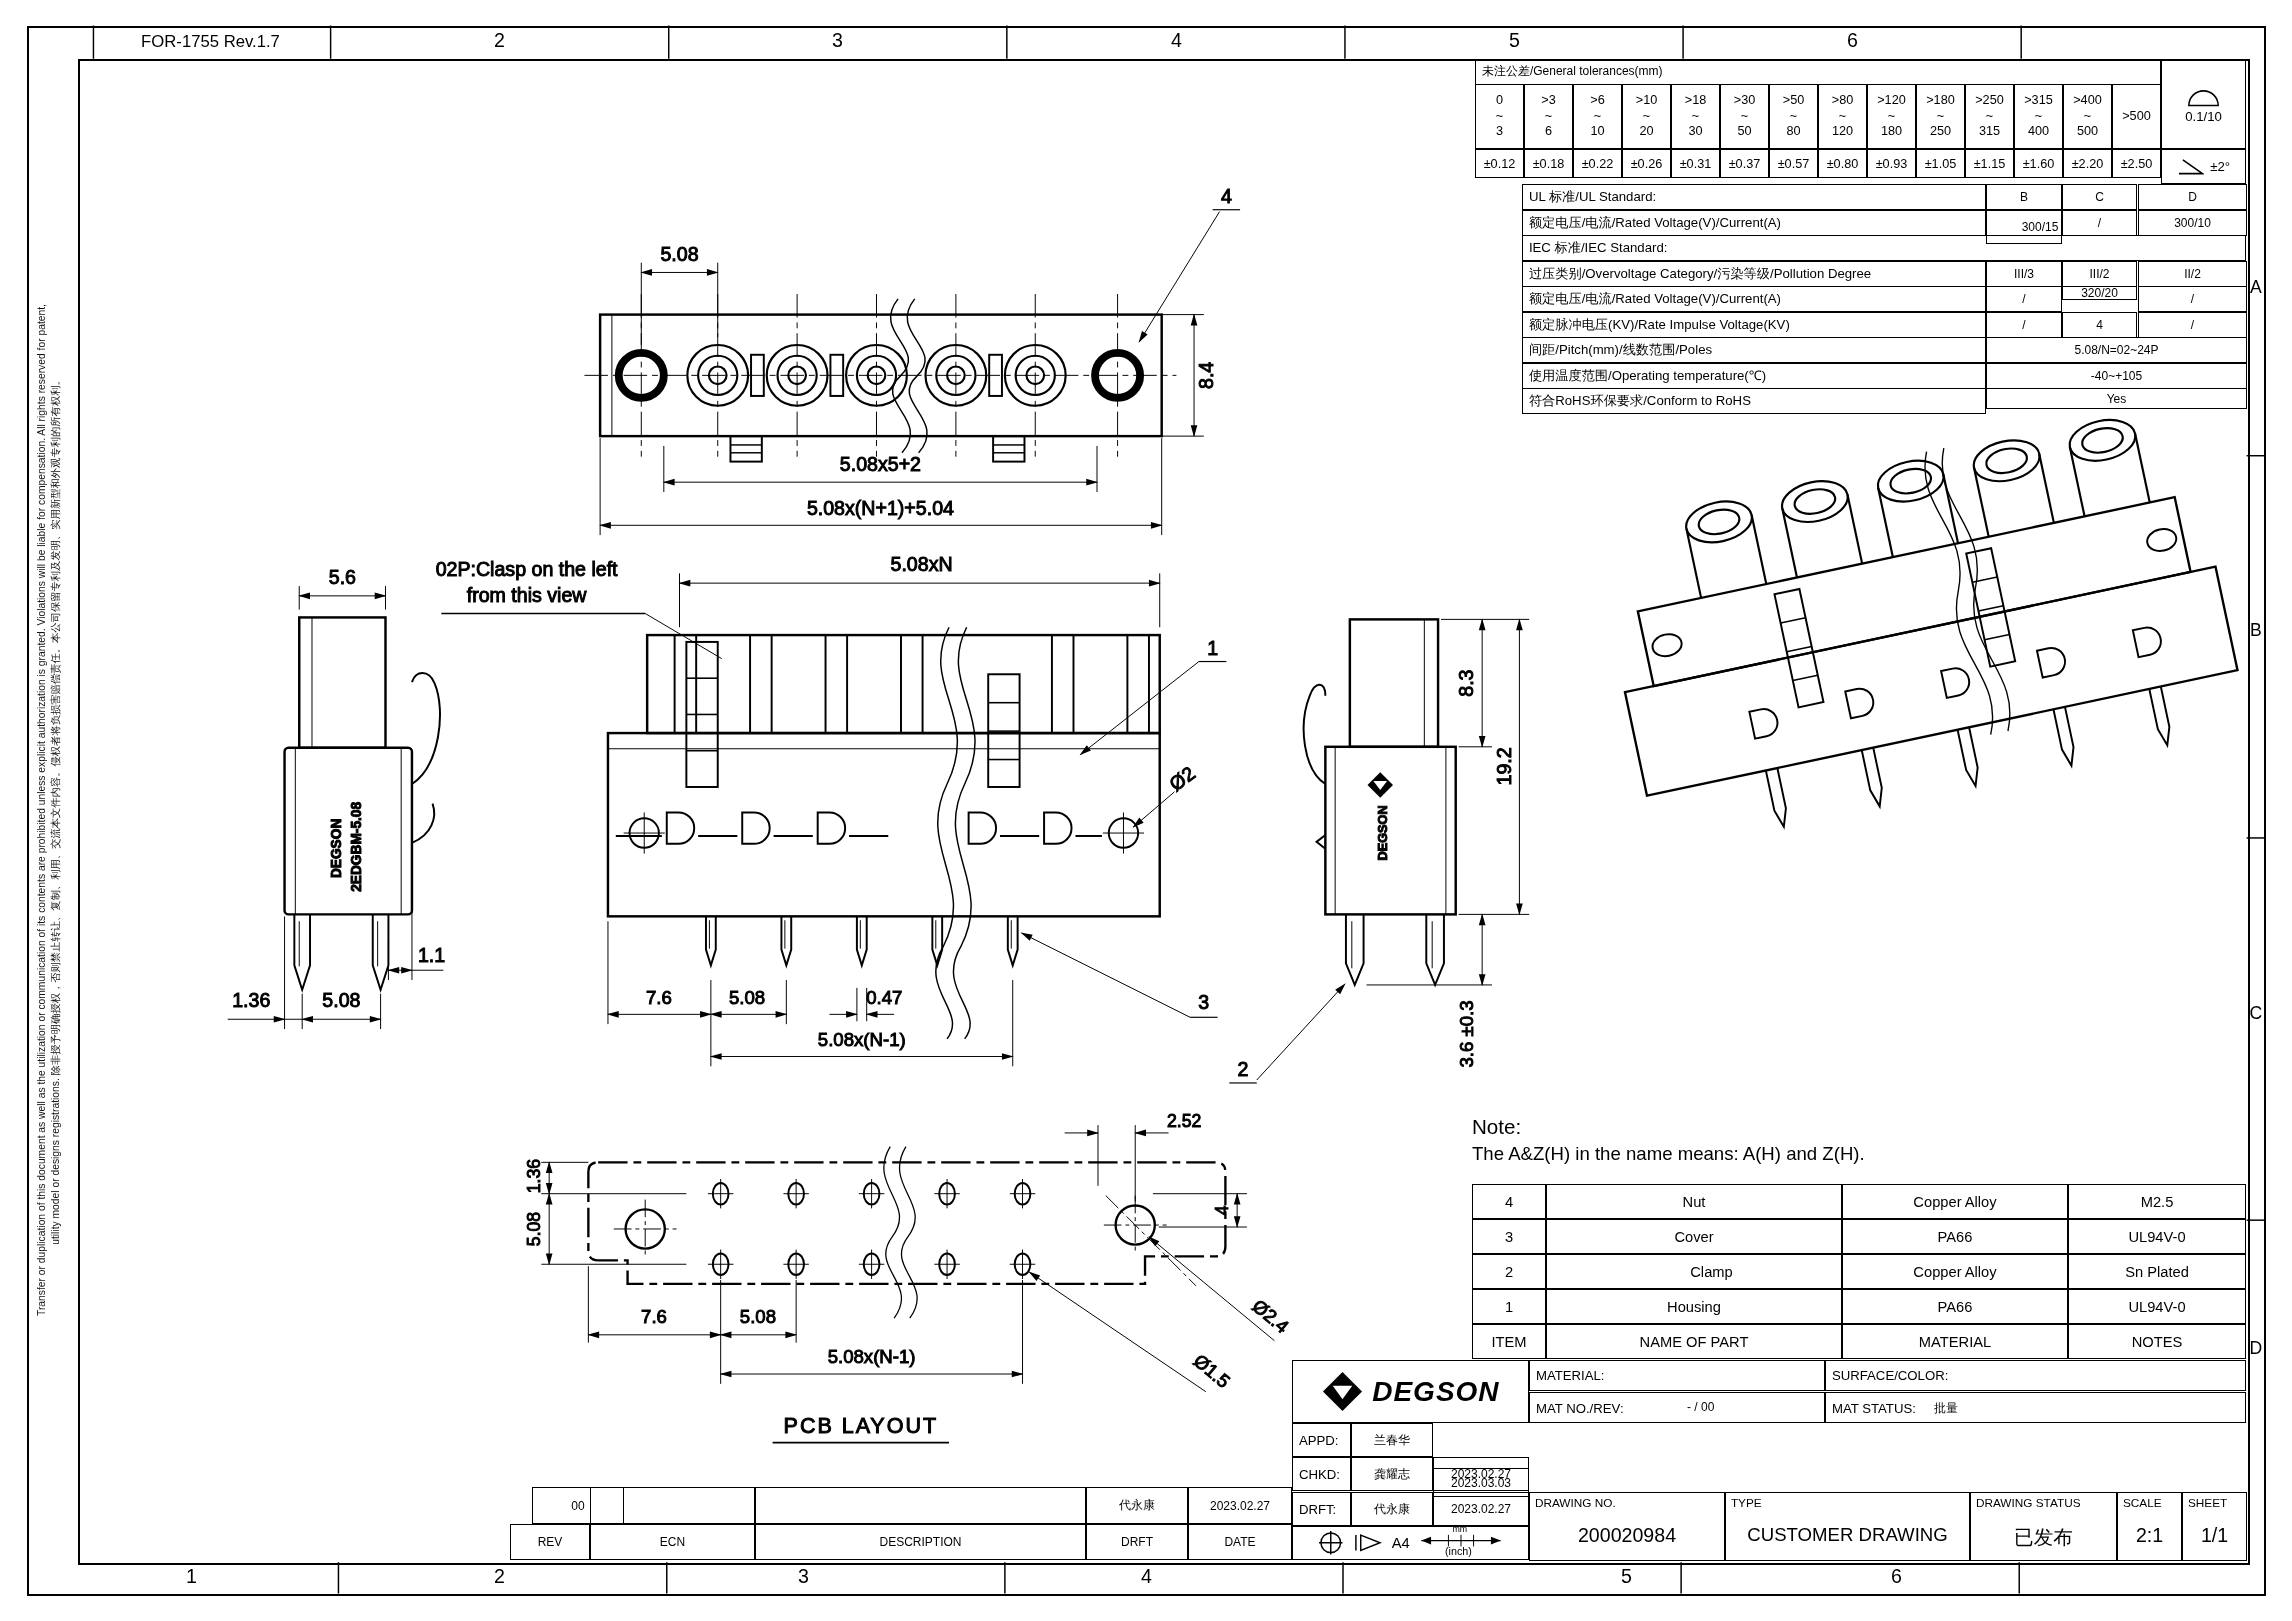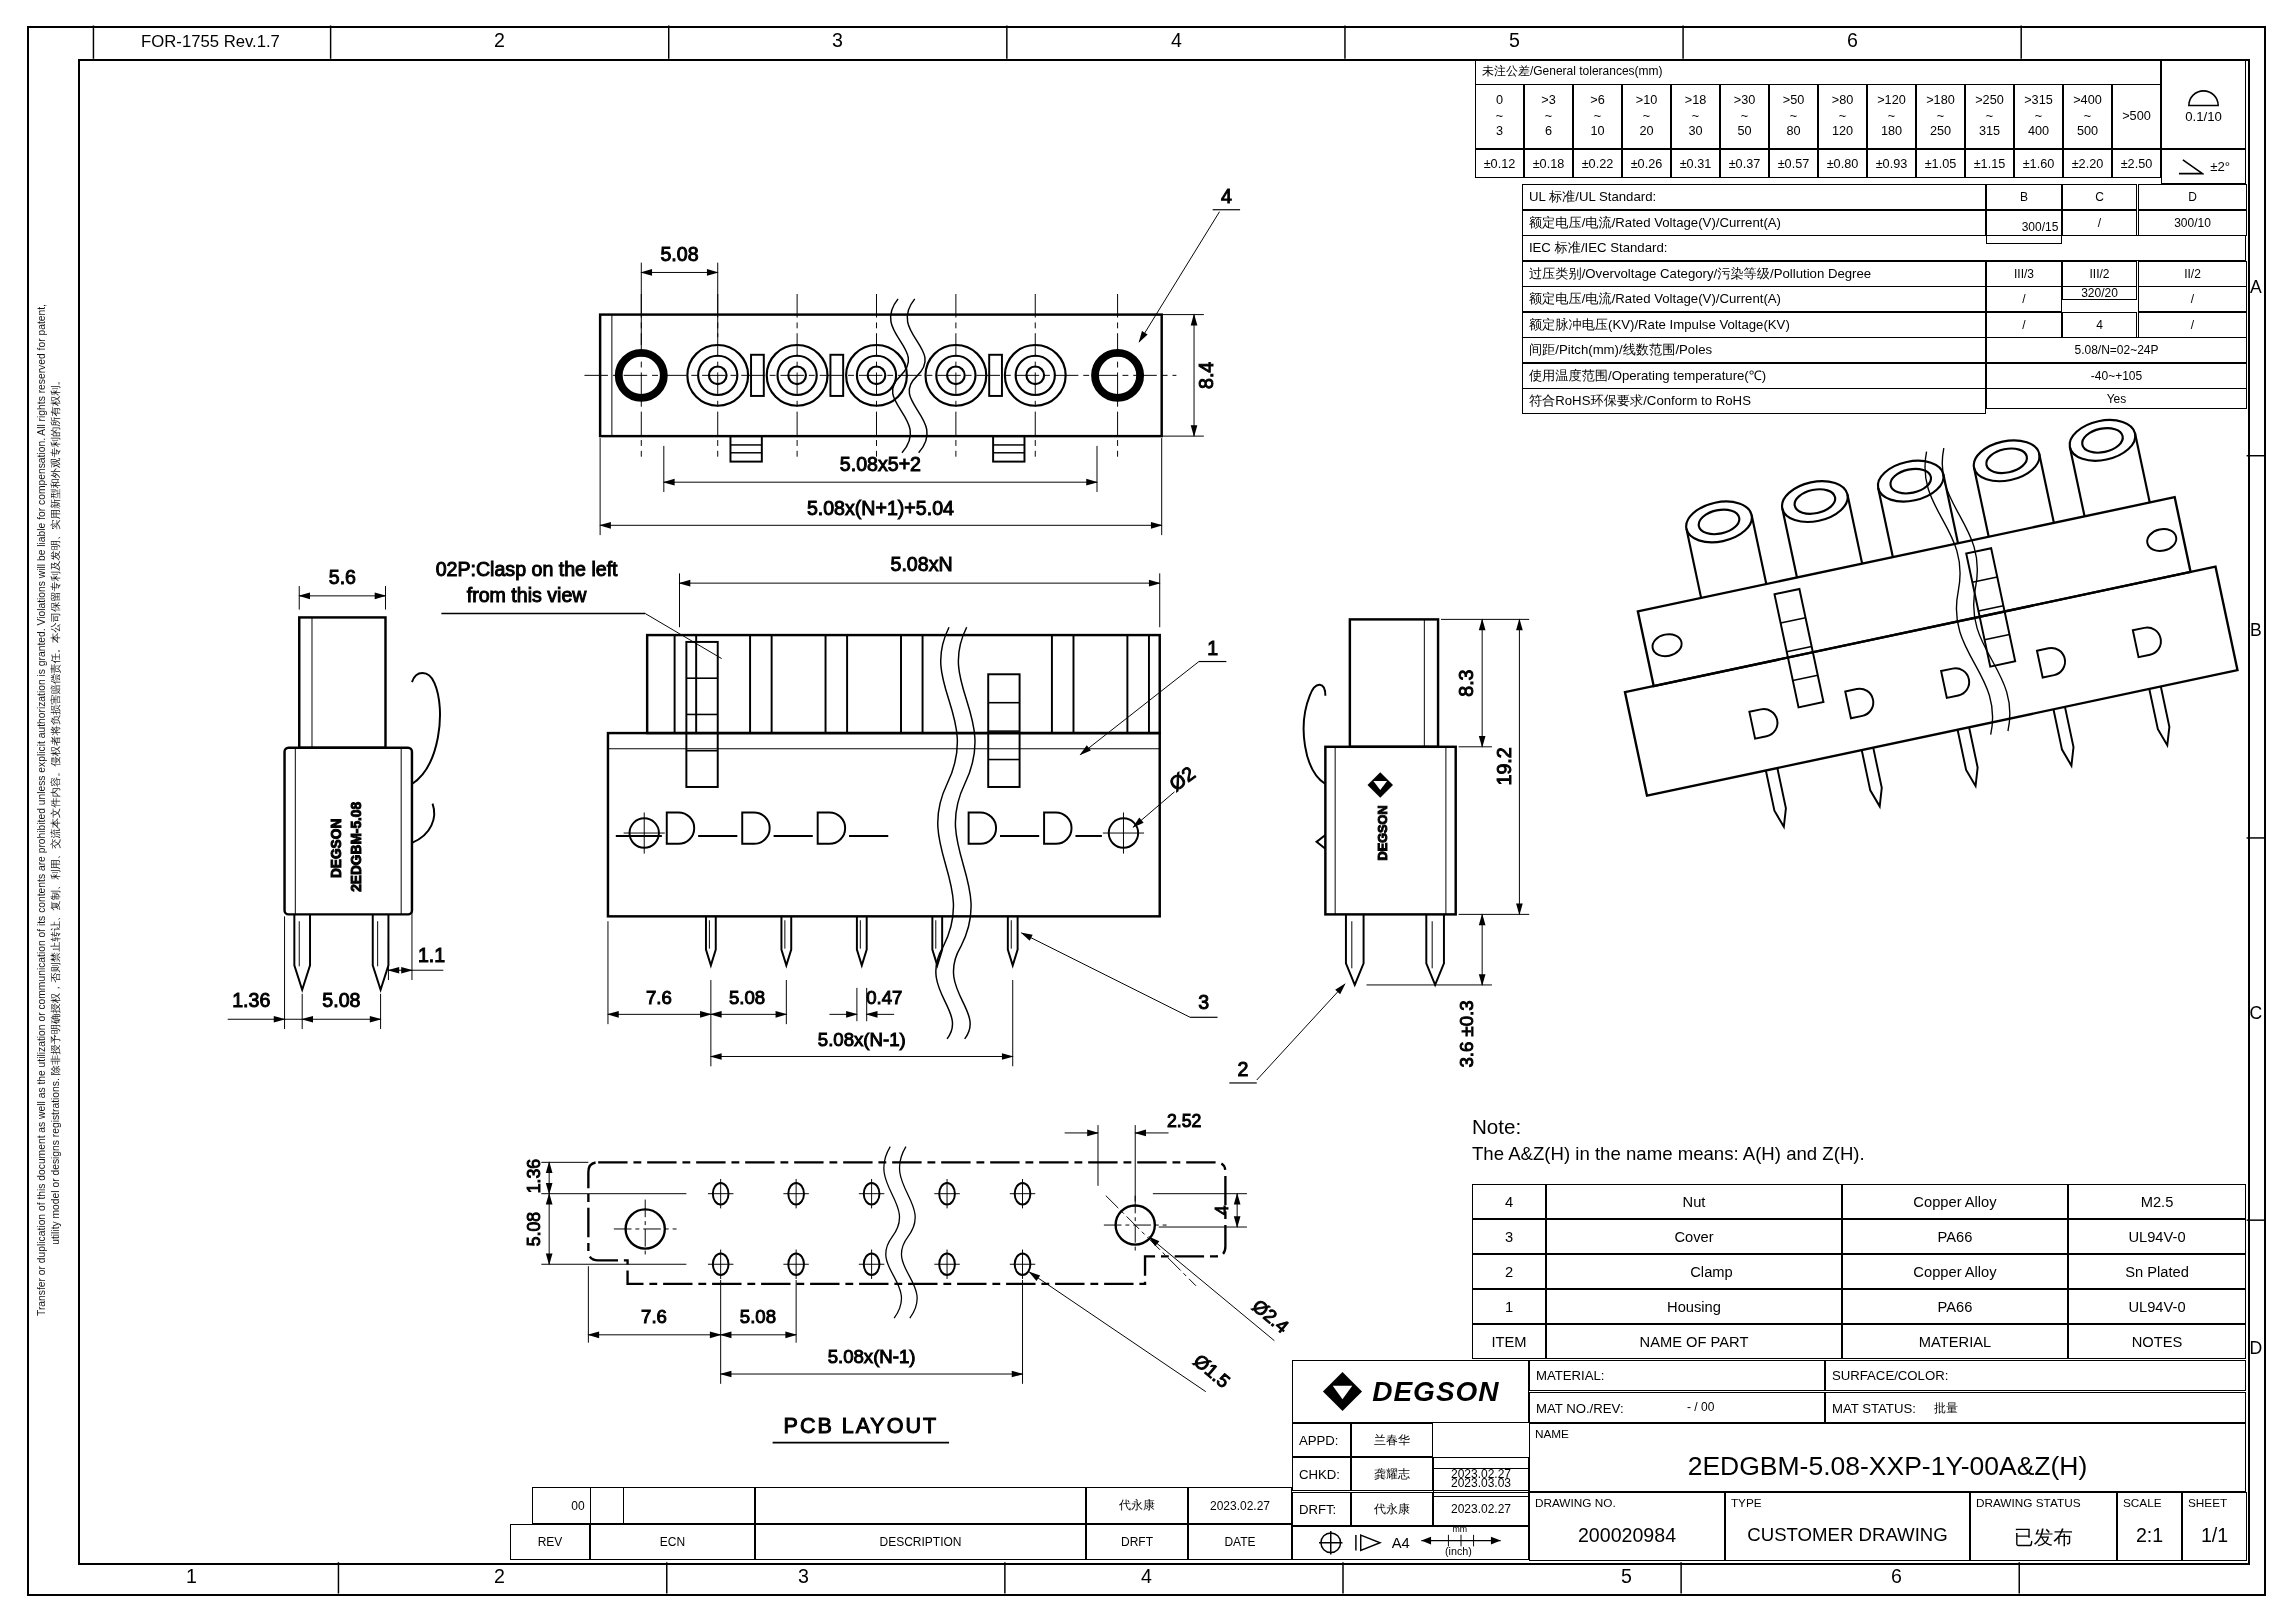--- a/index.html
+++ b/index.html
@@ -627,24 +627,20 @@
         <path d="M2,12 l10,-4 v8 z" fill="#000"></path>
           <path d="M84,12 l-10,-4 v8 z" fill="#000"></path>
         <line x1="30" y1="6" x2="30" y2="18" stroke="#000" stroke-width="1"></line>
         <line x1="43" y1="6" x2="43" y2="18" stroke="#000" stroke-width="1"></line>
         <line x1="56" y1="6" x2="56" y2="18" stroke="#000" stroke-width="1"></line>
       </svg>
       <span class="abs" style="left:33px;top:-4.9px;font-size:8.8px;">mm</span>
       <span class="abs" style="left:25.5px;top:16.7px;font-size:10.8px;">(inch)</span>
     </span>
   </div>
-  <div class="bx" style="left:1529px;top:1423px;width:717px;height:69px;">
-    <span class="tblab">NAME</span>
-    <div class="ctr" style="position:absolute;left:0;right:0;top:17.6px;bottom:0;font-size:26.5px;">2EDGBM-5.08-XXP-1Y-00A&amp;Z(H)</div>
-  </div>
   <div class="bx" style="left:1529px;top:1492px;width:196px;height:69px;">
     <span class="tblab">DRAWING NO.</span>
     <div class="tbval" style="top:31px;">200020984</div>
   </div>
   <div class="bx" style="left:1725px;top:1492px;width:245px;height:69px;">
     <span class="tblab">TYPE</span>
     <div class="tbval" style="top:31px;font-size:18.6px;">CUSTOMER DRAWING</div>
   </div>
   <div class="bx" style="left:1970px;top:1492px;width:147px;height:69px;">
     <span class="tblab">DRAWING STATUS</span>

